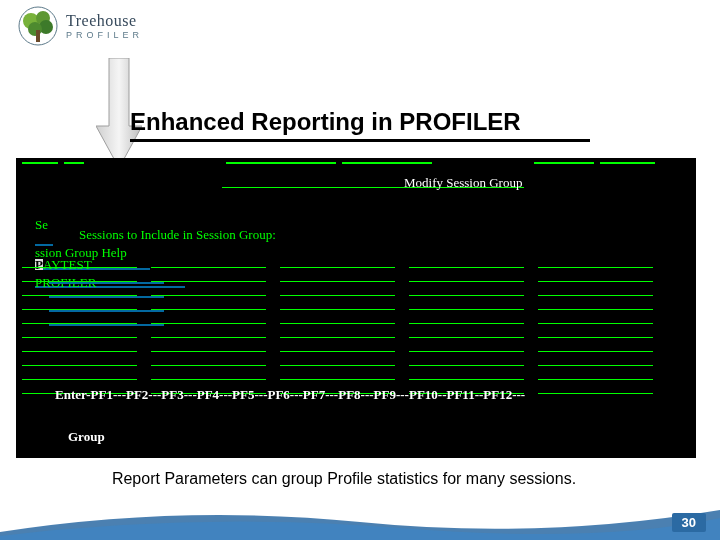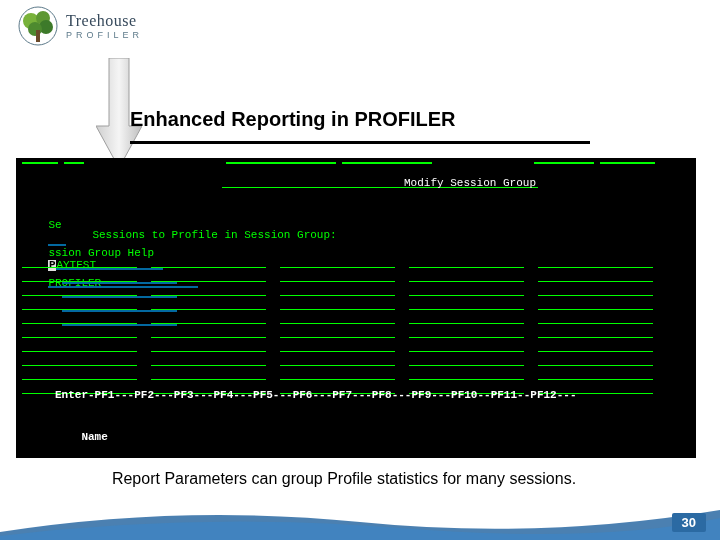--- a/index.html
+++ b/index.html
@@ -10,25 +10,25 @@
   .logo-wrap { position:absolute; top:6px; left:18px; display:flex; align-items:center; gap:8px; }
   .logo-text { display:flex; flex-direction:column; }
   .logo-text .l1 { font-size:16px; font-family:"Times New Roman",serif; letter-spacing:.5px; color:#374a5c; }
   .logo-text .l2 { font-size:9px; letter-spacing:4px; color:#5d7a8a; }
 
   
   .arrow { position:absolute; top:58px; left:96px; }
 
   
   .headline { position:absolute; top:108px; left:130px; width:460px;
-    font-size:20px; font-weight:bold; color:#000; border-bottom:3px solid #000; padding-bottom:10px; }
+    font-size:24px; font-weight:bold; color:#000; border-bottom:3px solid #000; padding-bottom:3px; }
 
   
   .term { position:absolute; top:158px; left:16px; width:680px; height:300px;
-    background:#000; color:#0f0; font-family:Liberation Mono, monospace; font-size:11px;
+    background:#000; color:#0f0; font-family:Liberation Serif, serif; font-size:13px;
     line-height:14px; padding:4px 6px; }
   .term .white { color:#fff; }
   .term .row { white-space:pre; position:relative; height:14px; }
   .uline { display:inline-block; border-bottom:2px solid #0369a1; height:12px; vertical-align:bottom; color:#0f0; }
   .uline.empty { color:transparent; }
   .ulines5 { display:flex; gap:14px; height:14px; }
   .ulines5 span { width:115px; border-bottom:1px solid #0f0; height:12px; }
   .term-title-line { display:flex; }
   .term-title-line .lead { flex:0 0 auto; }
   .term-title-line .fill { flex:0 0 180px; border-bottom:1px solid #0f0; height:12px; }
@@ -104,21 +104,21 @@
     <span>Se</span>
     <span class="uline" style="width:18px"> </span>
     <span>ssion Group Help</span>
     <span style="display:inline-block;width:6px"></span>
     <span class="uline" style="width:150px"><span>PROFILER</span></span>
   </div>
 
   <div class="row" style="height:10px"></div>
 
   <div class="row">
-    <span style="display:inline-block;width:44px"></span><span>Sessions to Profile in Session Group:</span>
+    <span style="display:inline-block;width:44px"></span><span>Sessions to Include in Session Group:</span>
   </div>
 
   <div class="row">
     <span style="display:inline-block;width:44px"></span>
     <span class="uline" style="width:115px"><span class="cursor">P</span><span>AYTEST</span></span>
     <span style="display:inline-block;width:14px"></span><span class="uline empty" style="width:115px">.</span>
     <span style="display:inline-block;width:14px"></span><span class="uline empty" style="width:115px">.</span>
     <span style="display:inline-block;width:14px"></span><span class="uline empty" style="width:115px">.</span>
     <span style="display:inline-block;width:14px"></span><span class="uline empty" style="width:115px">.</span>
   </div>
@@ -132,21 +132,21 @@
   <div class="row"><span style="display:inline-block;width:44px"></span><div class="ulines5"><span></span><span></span><span></span><span></span><span></span></div></div>
   <div class="row"><span style="display:inline-block;width:44px"></span><div class="ulines5"><span></span><span></span><span></span><span></span><span></span></div></div>
   <div class="row"><span style="display:inline-block;width:44px"></span><div class="ulines5"><span></span><span></span><span></span><span></span><span></span></div></div>
   <div class="row"><span style="display:inline-block;width:44px"></span><div class="ulines5"><span></span><span></span><span></span><span></span><span></span></div></div>
 
   <div class="row" style="height:6px"></div>
 
   <div class="row pfkeys">Enter-PF1---PF2---PF3---PF4---PF5---PF6---PF7---PF8---PF9---PF10--PF11--PF12---</div>
   <div class="row pflabels">
     <span style="display:inline-block;width:44px"></span>
-    <span>Name</span>
+    <span>Group</span>
     <span style="display:inline-block;width:50px"></span>
     <span>End</span>
     <span class="r" style="margin-right:16px">Exit</span>
   </div>
 </div>
 
 <div class="caption">Report Parameters can group Profile statistics for many sessions.</div>
 
 <div class="bottom-band">
   <svg width="720" height="38" viewBox="0 0 720 38">

